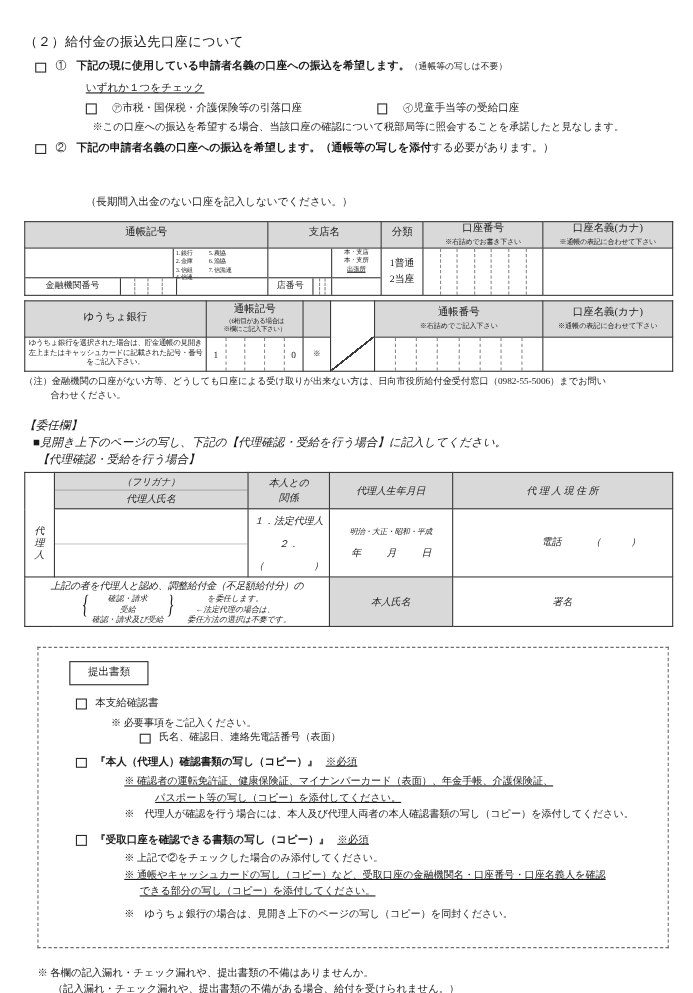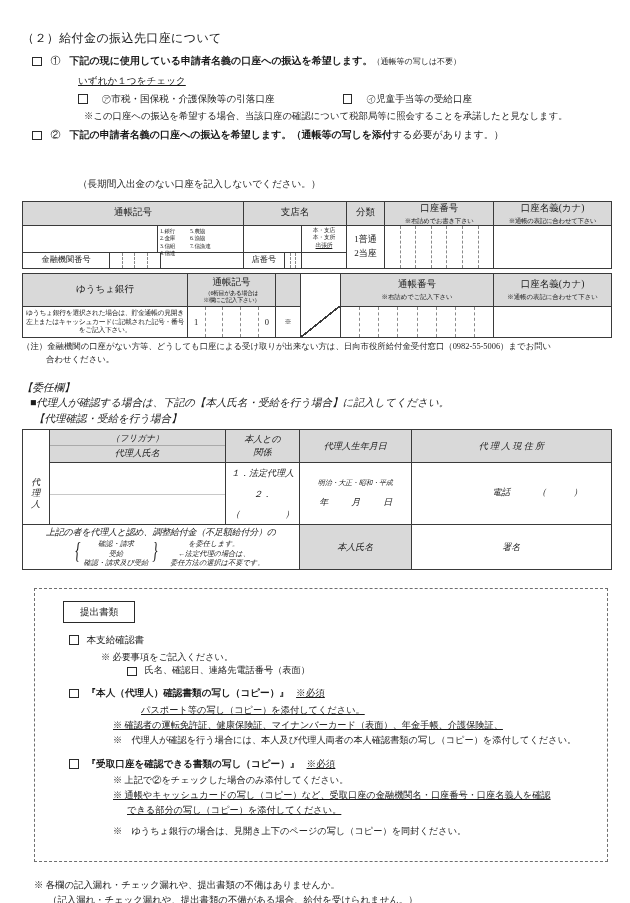--- a/index.html
+++ b/index.html
@@ -356,21 +356,21 @@
       </table>
   </div>
 
   <div class="note">
     <span>（注）金融機関の口座がない方等、どうしても口座による受け取りが出来ない方は、日向市役所給付金受付窓口（0982-55-5006）までお問い</span>
     <span class="ind">合わせください。</span>
   </div>
 
   <div class="inin">
     <h3>【委任欄】</h3>
-    <div class="li">■代理人が確認する場合は、下記の【本人氏名・受給を行う場合】に記入してください。</div>
+    <div class="li">■見開き上下のページの写し、下記の【代理確認・受給を行う場合】に記入してください。</div>
     <div class="li2">【代理確認・受給を行う場合】</div>
 
     <table class="proxy">
       <colgroup>
         <col style="width:4.5%">
           <col style="width:30%">
           <col style="width:12.5%">
         <col style="width:19%">
           <col style="width:34%">
       </colgroup>
@@ -451,22 +451,22 @@
       </div>
     </div>
 
     
     <div class="blk">
       <div class="sub-item">
         <span class="cbx"></span>
         <span><span class="bold">『本人（代理人）確認書類の写し（コピー）』</span>&nbsp;&nbsp;&nbsp;<span class="u">※必須</span></span>
       </div>
       <div class="sub-sub2">
+        <span class="hang u">※ 確認者の運転免許証、健康保険証、マイナンバーカード（表面）、年金手帳、介護保険証、</span>
         <span class="hang u" style="padding-left:28px;text-indent:0;">パスポート等の写し（コピー）を添付してください。</span>
-        <span class="hang u">※ 確認者の運転免許証、健康保険証、マイナンバーカード（表面）、年金手帳、介護保険証、</span>
         <span class="hang2">※　代理人が確認を行う場合には、本人及び代理人両者の本人確認書類の写し（コピー）を添付してください。</span>
       </div>
     </div>
 
     
     <div class="blk">
       <div class="sub-item">
         <span class="cbx"></span>
         <span><span class="bold">『受取口座を確認できる書類の写し（コピー）』</span>&nbsp;&nbsp;&nbsp;<span class="u">※必須</span></span>
       </div>

